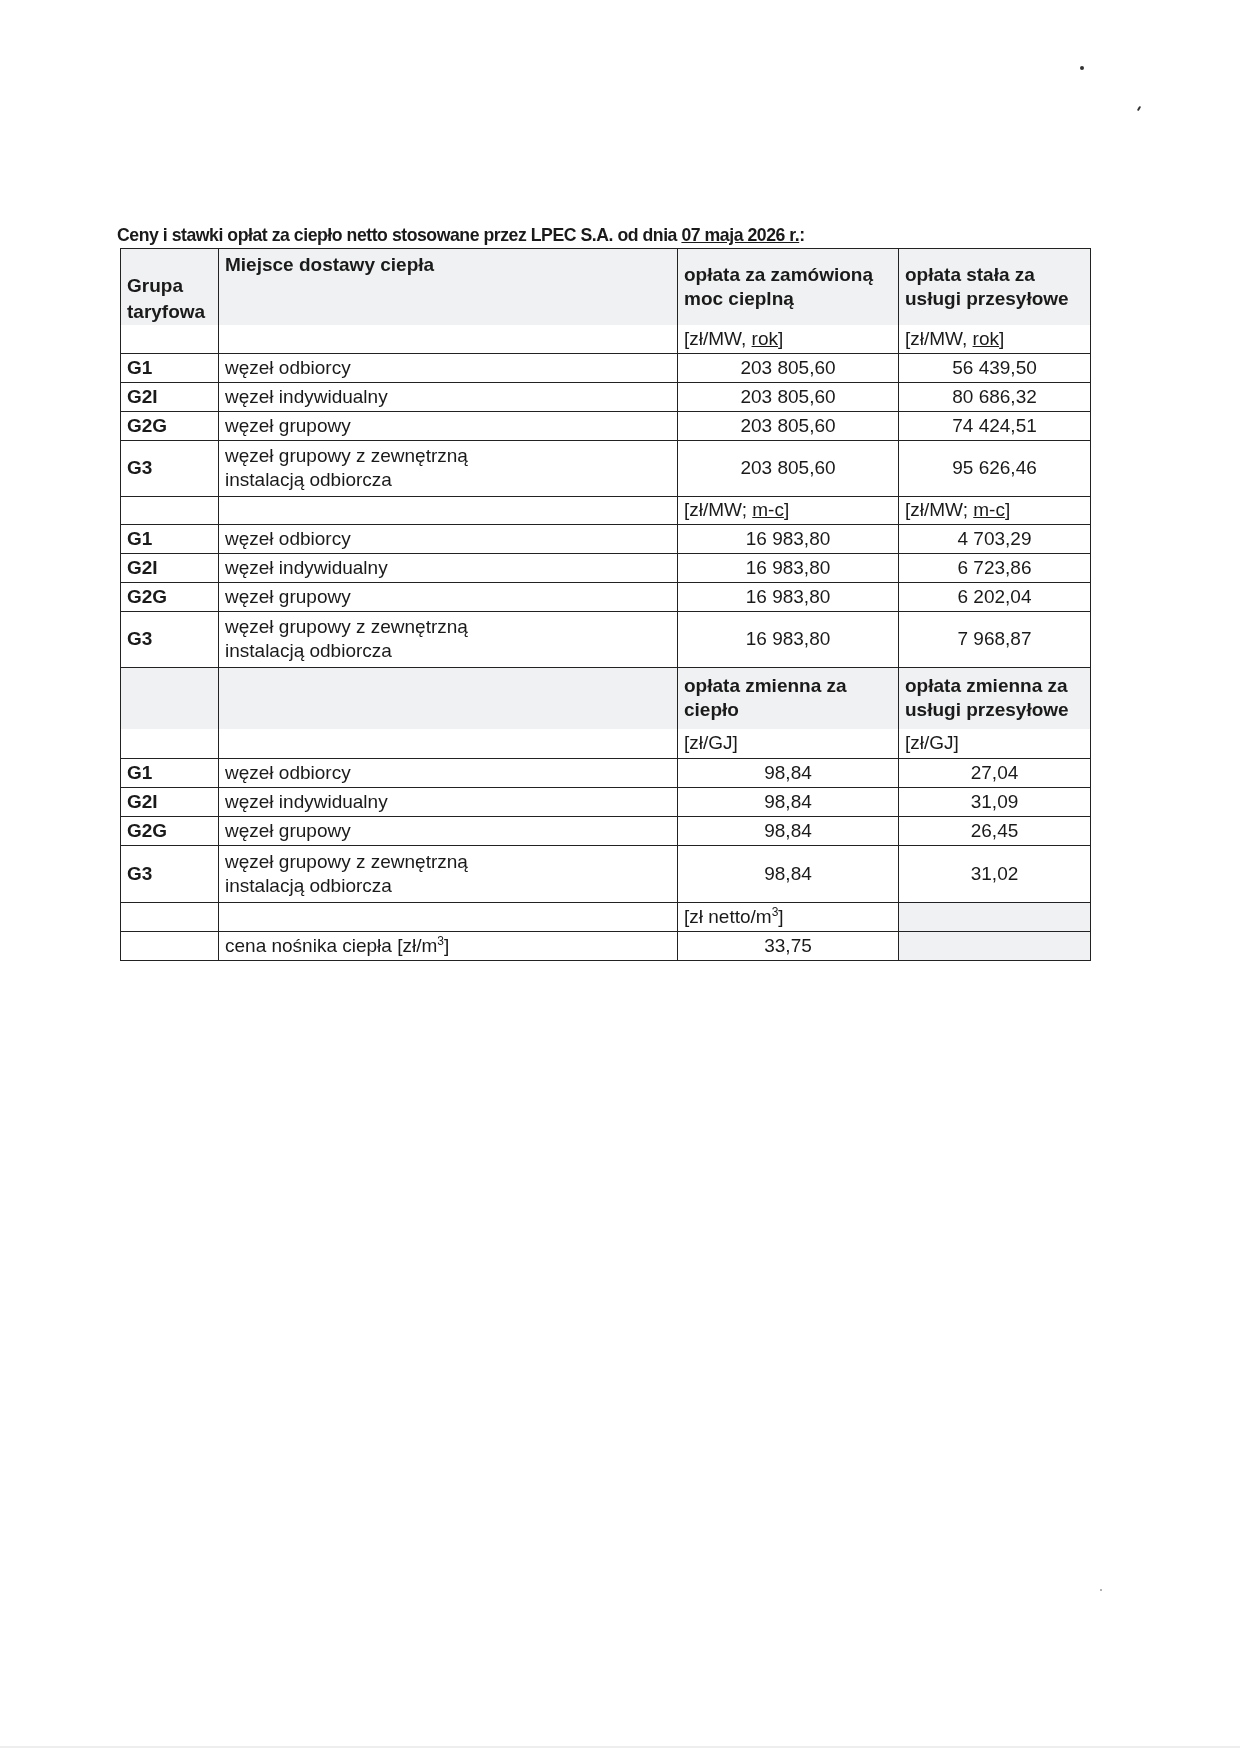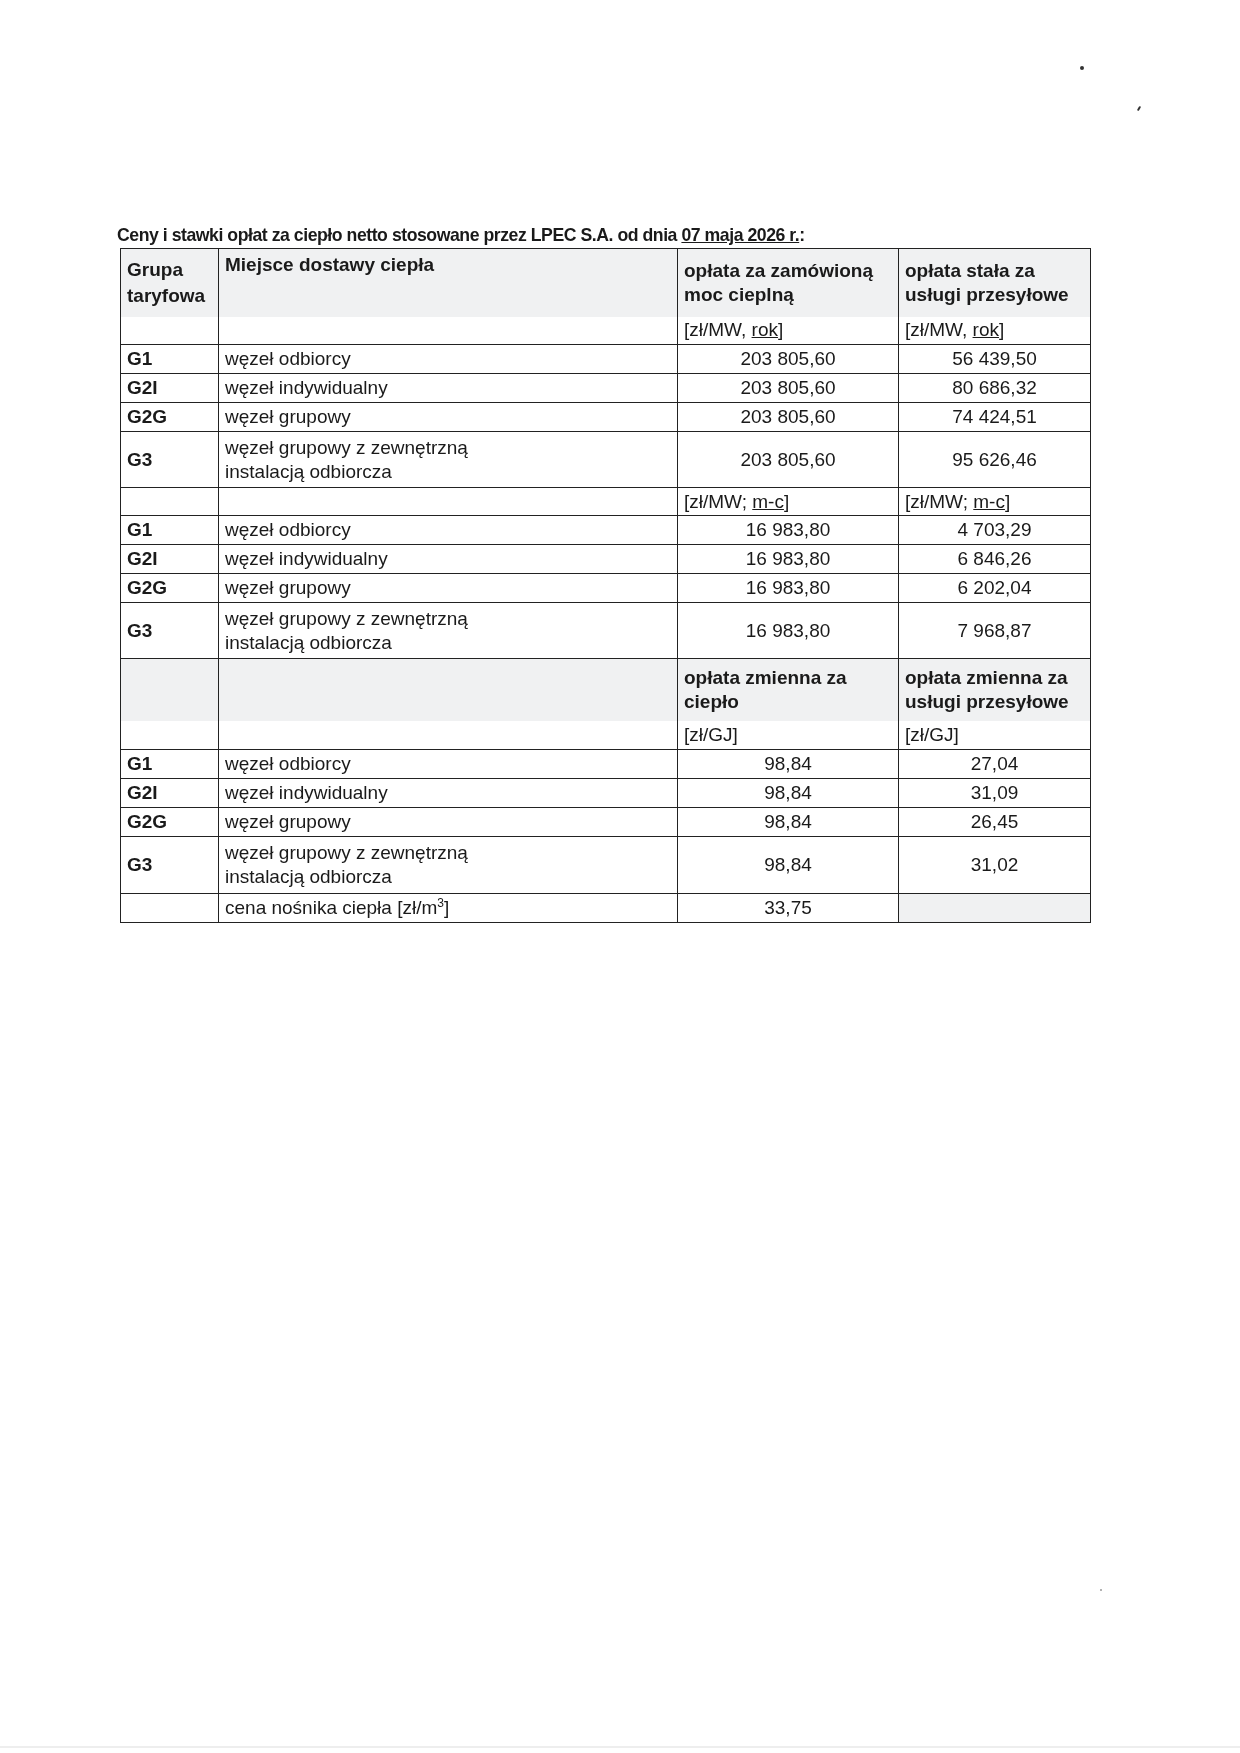--- a/index.html
+++ b/index.html
@@ -42,21 +42,21 @@
 <table class="tariff">
   <colgroup>
       <col class="c1">
       <col class="c2">
       <col class="c3">
       <col class="c4">
     </colgroup>
 
   <tbody>
       <tr style="height:68px">
-    <td class="hdr-left shade noborder-b" style="vertical-align:top;padding-top:8px;line-height:26px">Grupa taryfowa</td>
+    <td class="hdr-left shade noborder-b" style="vertical-align:top;padding-top:24px;line-height:26px">Grupa taryfowa</td>
     <td class="hdr-left shade noborder-b" style="vertical-align:top;padding-top:4px">Miejsce dostawy ciepła</td>
     <td class="hdr shade noborder-b">opłata za zamówioną moc cieplną</td>
     <td class="hdr shade noborder-b">opłata stała za usługi przesyłowe</td>
   </tr>
   <tr style="height:28px">
     <td class="noborder-t"></td>
     <td class="noborder-t"></td>
     <td class="unit noborder-t"><span>[zł/MW, </span><span class="u">rok</span><span>]</span></td>
     <td class="unit noborder-t"><span>[zł/MW, </span><span class="u">rok</span><span>]</span></td>
   </tr>
@@ -96,21 +96,21 @@
   <tr style="height:29px">
     <td class="grp">G1</td>
     <td>węzeł odbiorcy</td>
     <td class="num">16 983,80</td>
     <td class="num">4 703,29</td>
   </tr>
   <tr style="height:29px">
     <td class="grp">G2I</td>
     <td>węzeł indywidualny</td>
     <td class="num">16 983,80</td>
-    <td class="num">6 846,26</td>
+    <td class="num">6 723,86</td>
   </tr>
   <tr style="height:29px">
     <td class="grp">G2G</td>
     <td>węzeł grupowy</td>
     <td class="num">16 983,80</td>
     <td class="num">6 202,04</td>
   </tr>
   <tr style="height:56px">
     <td class="grp">G3</td>
     <td style="padding-right:160px">węzeł grupowy z zewnętrzną instalacją odbiorcza</td>
@@ -151,20 +151,26 @@
   </tr>
   <tr style="height:57px">
     <td class="grp">G3</td>
     <td style="padding-right:160px">węzeł grupowy z zewnętrzną instalacją odbiorcza</td>
     <td class="num">98,84</td>
     <td class="num">31,02</td>
   </tr>
 
   <tr style="height:29px">
     <td></td>
+    <td></td>
+    <td class="unit"><span>[zł netto/m</span><sup>3</sup><span>]</span></td>
+    <td class="shade"></td>
+  </tr>
+  <tr style="height:29px">
+    <td></td>
     <td><span>cena nośnika ciepła [zł/m</span><sup>3</sup><span>]</span></td>
     <td class="num">33,75</td>
     <td class="shade"></td>
   </tr>
 </tbody>
   </table>
 
 <div class="speck" style="left:1080px;top:66px;width:4px;height:4px"></div>
 <div class="speck" style="left:1138px;top:106px;width:2px;height:5px;border-radius:1px;transform:rotate(30deg)"></div>
 <div class="speck" style="left:1100px;top:1589px;width:2px;height:2px;background:#999"></div>

